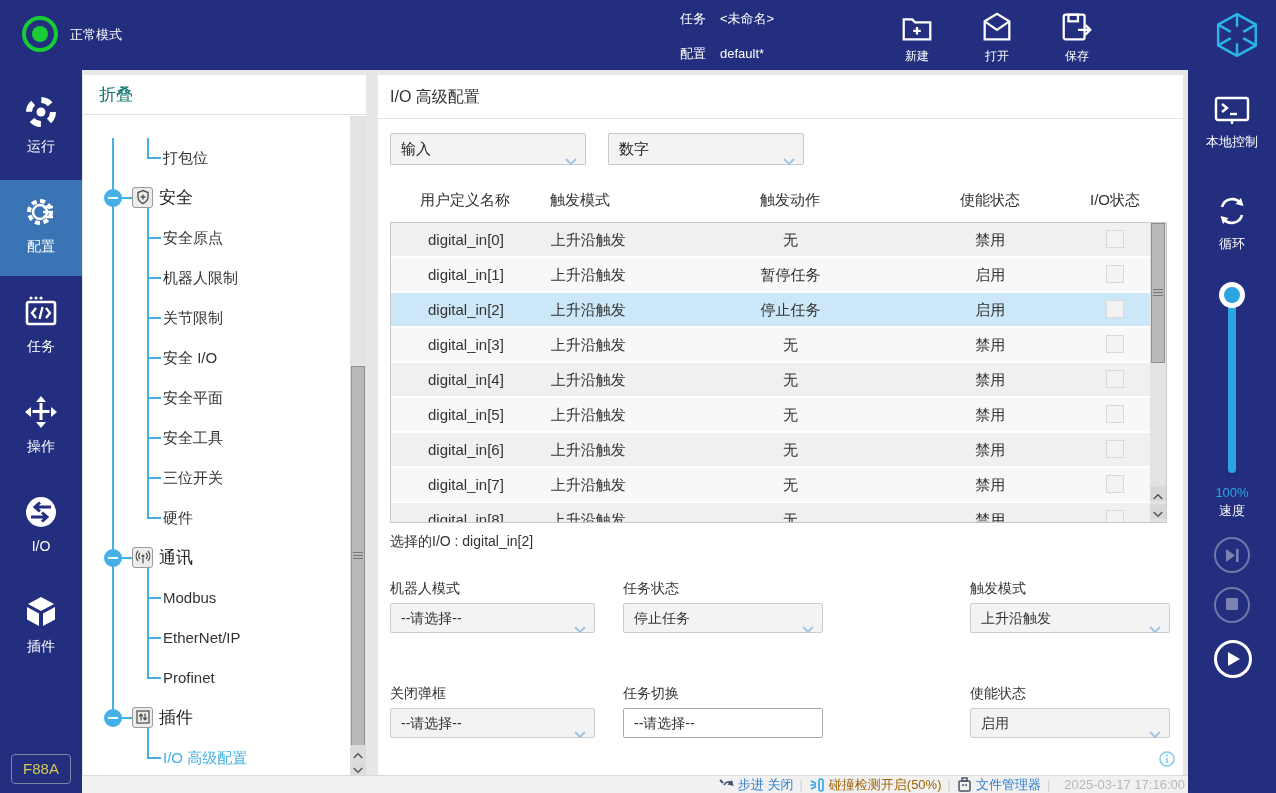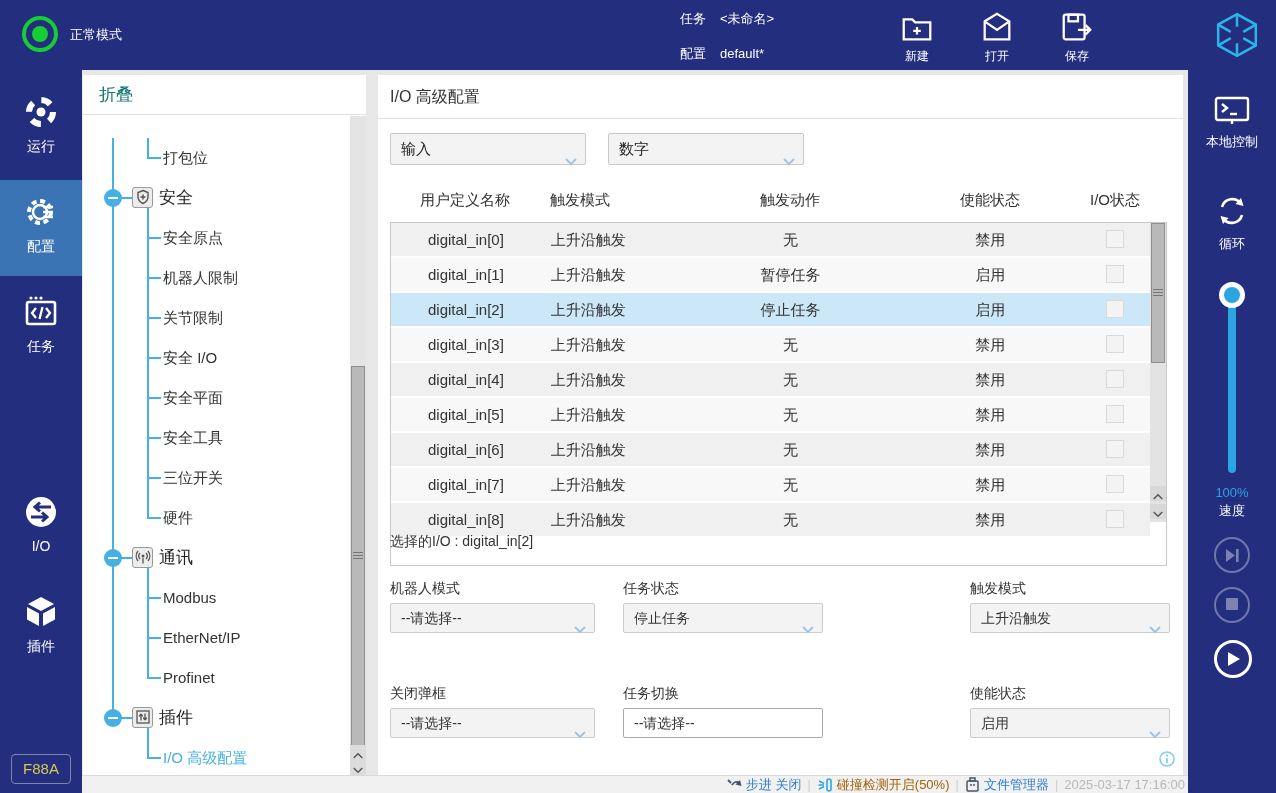--- a/index.html
+++ b/index.html
@@ -60,21 +60,21 @@
         font-size:15px; color:#222; line-height:30px; padding-left:10px; cursor:pointer; }
   .dd .chev { position:absolute; right:8px; top:12px; }
   .dd-f1 { left:12px; top:58px; width:196px; } .dd-f2 { left:230px; top:58px; width:196px; }
 
   .thead { position:absolute; left:12px; top:110px; width:760px; height:30px; display:flex; font-size:15px; color:#333; }
   .c { overflow:hidden; white-space:nowrap; }
   .c1 { width:150px; text-align:center; } .c2 { width:140px; padding-left:10px; }
   .c3 { width:220px; text-align:center; } .c4 { width:180px; text-align:center; } .c5 { width:70px; text-align:center; }
   .thead .c { line-height:30px; }
 
-  .tbody { position:absolute; left:12px; top:147px; width:777px; height:344px; border:1px solid #c9c9c9; overflow:hidden; }
+  .tbody { position:absolute; left:12px; top:147px; width:777px; height:301px; border:1px solid #c9c9c9; overflow:hidden; }
   .trows { position:absolute; left:0; top:0; width:759px; }
   .trow { display:flex; height:35px; border-bottom:2px solid #fff; font-size:15px; cursor:pointer; }
   .trow .c { line-height:33px; }
   .trow.even { background:#f0f0f0; } .trow.odd { background:#f8f8f8; }
   .trow.selected { background:#cbe7f8; }
   .cb { display:inline-block; width:18px; height:18px; margin-top:7px; background:#f3f3f3; border:1px solid #d9d9d9; cursor:pointer; }
   .tbl-scroll { position:absolute; right:0; top:0; width:16px; height:299px; background:#e3e3e3; }
 
   .sel-io { position:absolute; left:12px; top:458px; font-size:14px; color:#333; }
   .f-label { position:absolute; font-size:14px; color:#333; }
@@ -98,21 +98,21 @@
   .ctl-dim { border:2px solid rgba(255,255,255,0.35); }
   .ctl-play { border:3px solid #fff; width:38px; height:38px; }
 
   
   .statusbar { position:absolute; left:82px; top:775px; width:1106px; height:18px; background:#f1f1f1; border-top:1px solid #d9d9d9;
                display:flex; justify-content:flex-end; align-items:center; font-size:13px; padding-right:3px; }
   .sb-it { display:flex; align-items:center; margin-left:6px; cursor:pointer; }
   .sb-it svg { margin-right:4px; }
   .sb-sep { color:#cfcfcf; margin-left:6px; }
   .sb-step,.sb-fm { color:#2e7fd0; } .sb-col { color:#a16207; }
-  .sb-time { color:#b8b8b8; margin-left:6px;text-align:right; }
+  .sb-time { color:#b8b8b8; margin-left:14px;text-align:right; }
 </style>
 </head>
 <body>
 
 <header class="topbar">
   <div class="mode-ind">
       <i></i>
     </div>
   <div class="mode-label">正常模式</div>
 
@@ -178,20 +178,27 @@
   </div>
   <div class="sb-item" style="top:210px">
     <svg width="36" height="36" viewBox="0 0 36 36" fill="none">
       <circle cx="8" cy="4" r="1.6" fill="#fff"></circle>
         <circle cx="13" cy="4" r="1.6" fill="#fff"></circle>
         <circle cx="18" cy="4" r="1.6" fill="#fff"></circle>
       <rect x="4" y="8" width="28" height="22" rx="2" stroke="#fff" stroke-width="2.6"></rect>
       <path d="M13 14 l-4 5 4 5 M23 14 l4 5 -4 5 M19.5 13 l-3 12" stroke="#fff" stroke-width="2.3"></path>
       </svg>
     <span>任务</span>
+  </div>
+  <div class="sb-item" style="top:310px">
+    <svg width="36" height="36" viewBox="0 0 36 36" fill="#fff">
+      <path d="M18 2 l5 6 h-10 z M18 34 l-5 -6 h10 z M2 18 l6 -5 v10 z M34 18 l-6 5 v-10 z"></path>
+      <path d="M16.5 9 h3 v7 h7 v3 h-7 v7 h-3 v-7 h-7 v-3 h7 z"></path>
+      </svg>
+    <span>操作</span>
   </div>
   <div class="sb-item" style="top:410px">
     <svg width="36" height="36" viewBox="0 0 36 36">
       <circle cx="18" cy="18" r="15" fill="#fff"></circle>
       <path d="M28 13 H13 M17 8.5 L12 13 l5 4.5 M8 23 h15 M19 18.5 l5 4.5 -5 4.5" stroke="#232e7e" stroke-width="3" fill="none"></path>
       </svg>
     <span>I/O</span>
   </div>
   <div class="sb-item" style="top:510px">
     <svg width="36" height="36" viewBox="0 0 36 36" fill="#fff">

